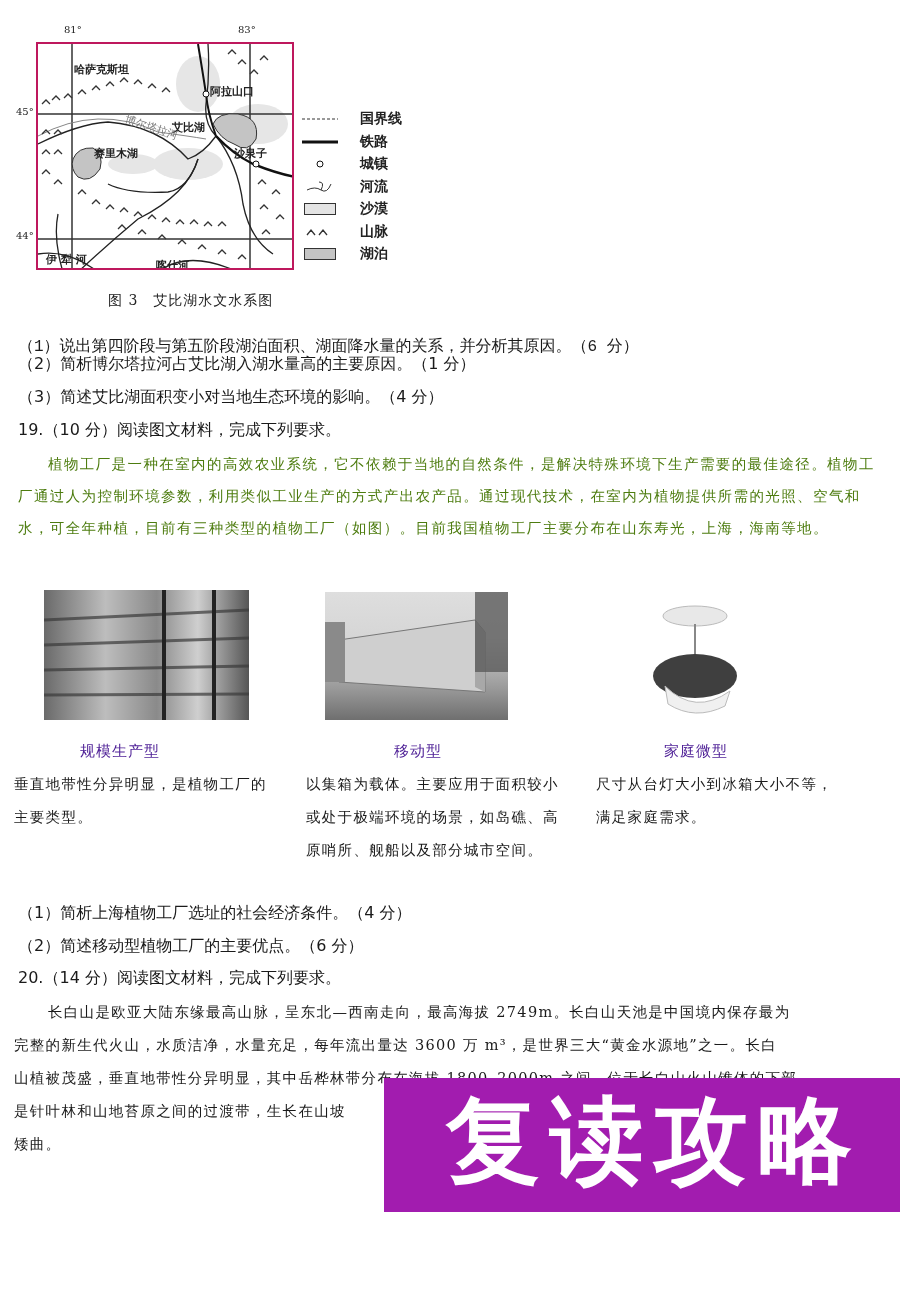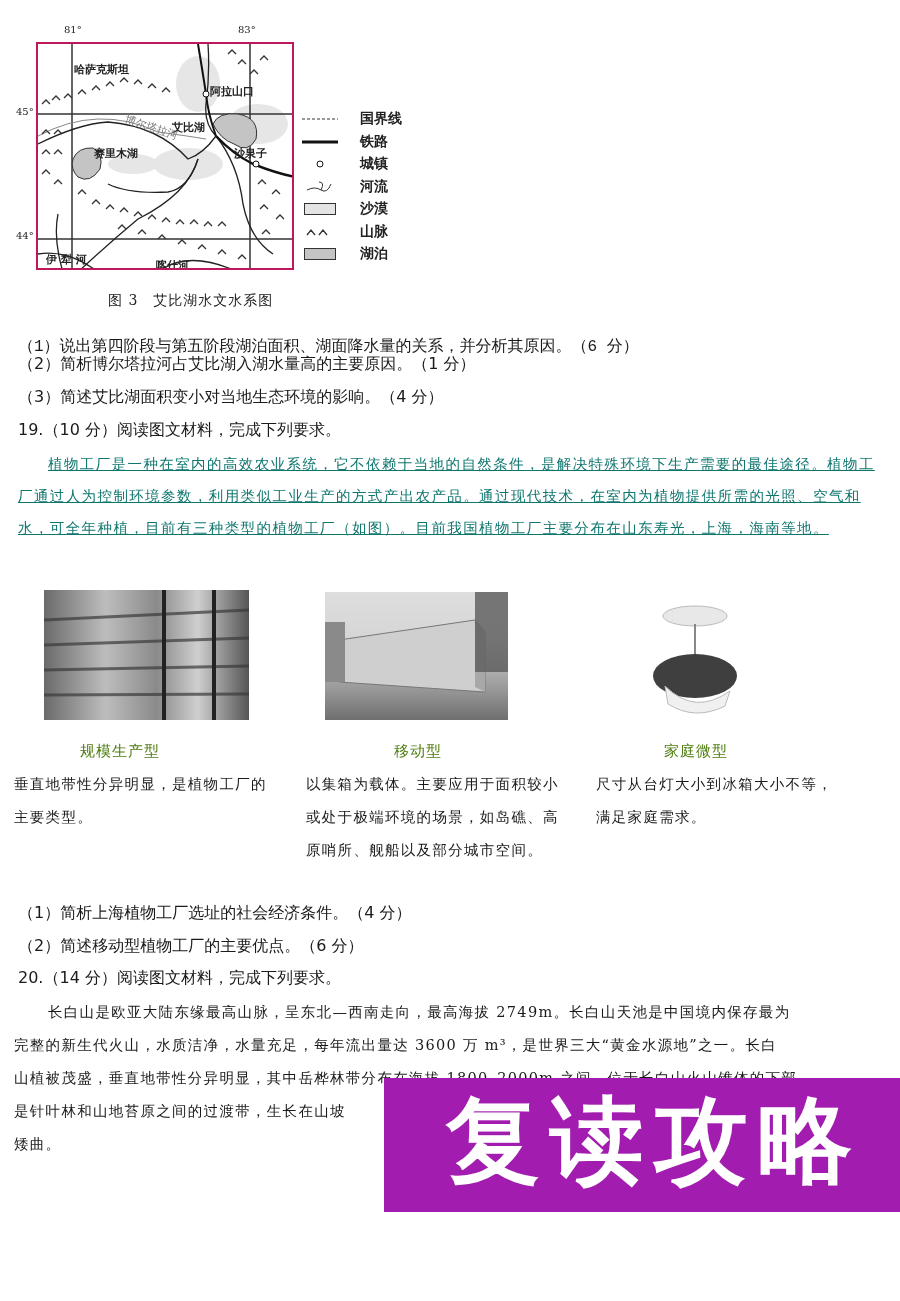--- a/index.html
+++ b/index.html
@@ -12,24 +12,24 @@
   .deg { position: absolute; font-size: 10px; color: #222; }
   .map-label { position: absolute; font-size: 11px; font-weight: bold; color: #222; white-space: nowrap; }
   .map-label.river { color: #777; transform: rotate(18deg); font-weight: normal; }
   .legend { position: absolute; left: 282px; top: 88px; width: 100px; }
   .legend-row { display: flex; align-items: center; height: 22.5px; }
   .legend-sym { width: 36px; height: 14px; margin-right: 10px; display: flex; align-items: center; justify-content: center; }
   .legend-text { font-size: 14px; font-weight: bold; color: #222; padding-left: 12px; }
 
   .caption { position: absolute; left: 68px; top: 292px; font-size: 14px; color: #222; letter-spacing: 1px; margin-left: 40px; }
   .line { position: absolute; left: 18px; font-family: "DejaVu Sans", "Liberation Sans", sans-serif; font-size: 16px; color: #1a1a1a; white-space: nowrap; }
-  .para { position: absolute; left: 18px; width: 862px; font-size: 14.5px; line-height: 32px; color: #0f766e; text-indent: 30px; letter-spacing: 1.4px; text-decoration: underline; }
+  .para { position: absolute; left: 18px; width: 862px; font-size: 14.5px; line-height: 32px; color: #4d7c0f; text-indent: 30px; letter-spacing: 1.4px; }
 
   .photo { position: absolute; background: #888; overflow: hidden; }
-  .photo-caption { position: absolute; font-size: 15px; color: #4d7c0f; letter-spacing: 1px; }
+  .photo-caption { position: absolute; font-size: 15px; color: #4c1d95; letter-spacing: 1px; }
   .col-desc { position: absolute; font-size: 14.5px; line-height: 33px; color: #1a1a1a; letter-spacing: 1.3px; }
 
   .banner { position: absolute; left: 384px; top: 1078px; width: 540px; height: 134px; background: #a21caf; display: flex; align-items: flex-start; justify-content: center; }
   .banner-text { color: #ffffff; font-family: "DejaVu Sans", "Liberation Sans", sans-serif; font-size: 94px; font-weight: bold; letter-spacing: 10px; }
 </style>
 </head>
 <body>
 
 <div class="map-wrap">
   <span class="deg" style="left:44px;top:4px;">81°</span>

